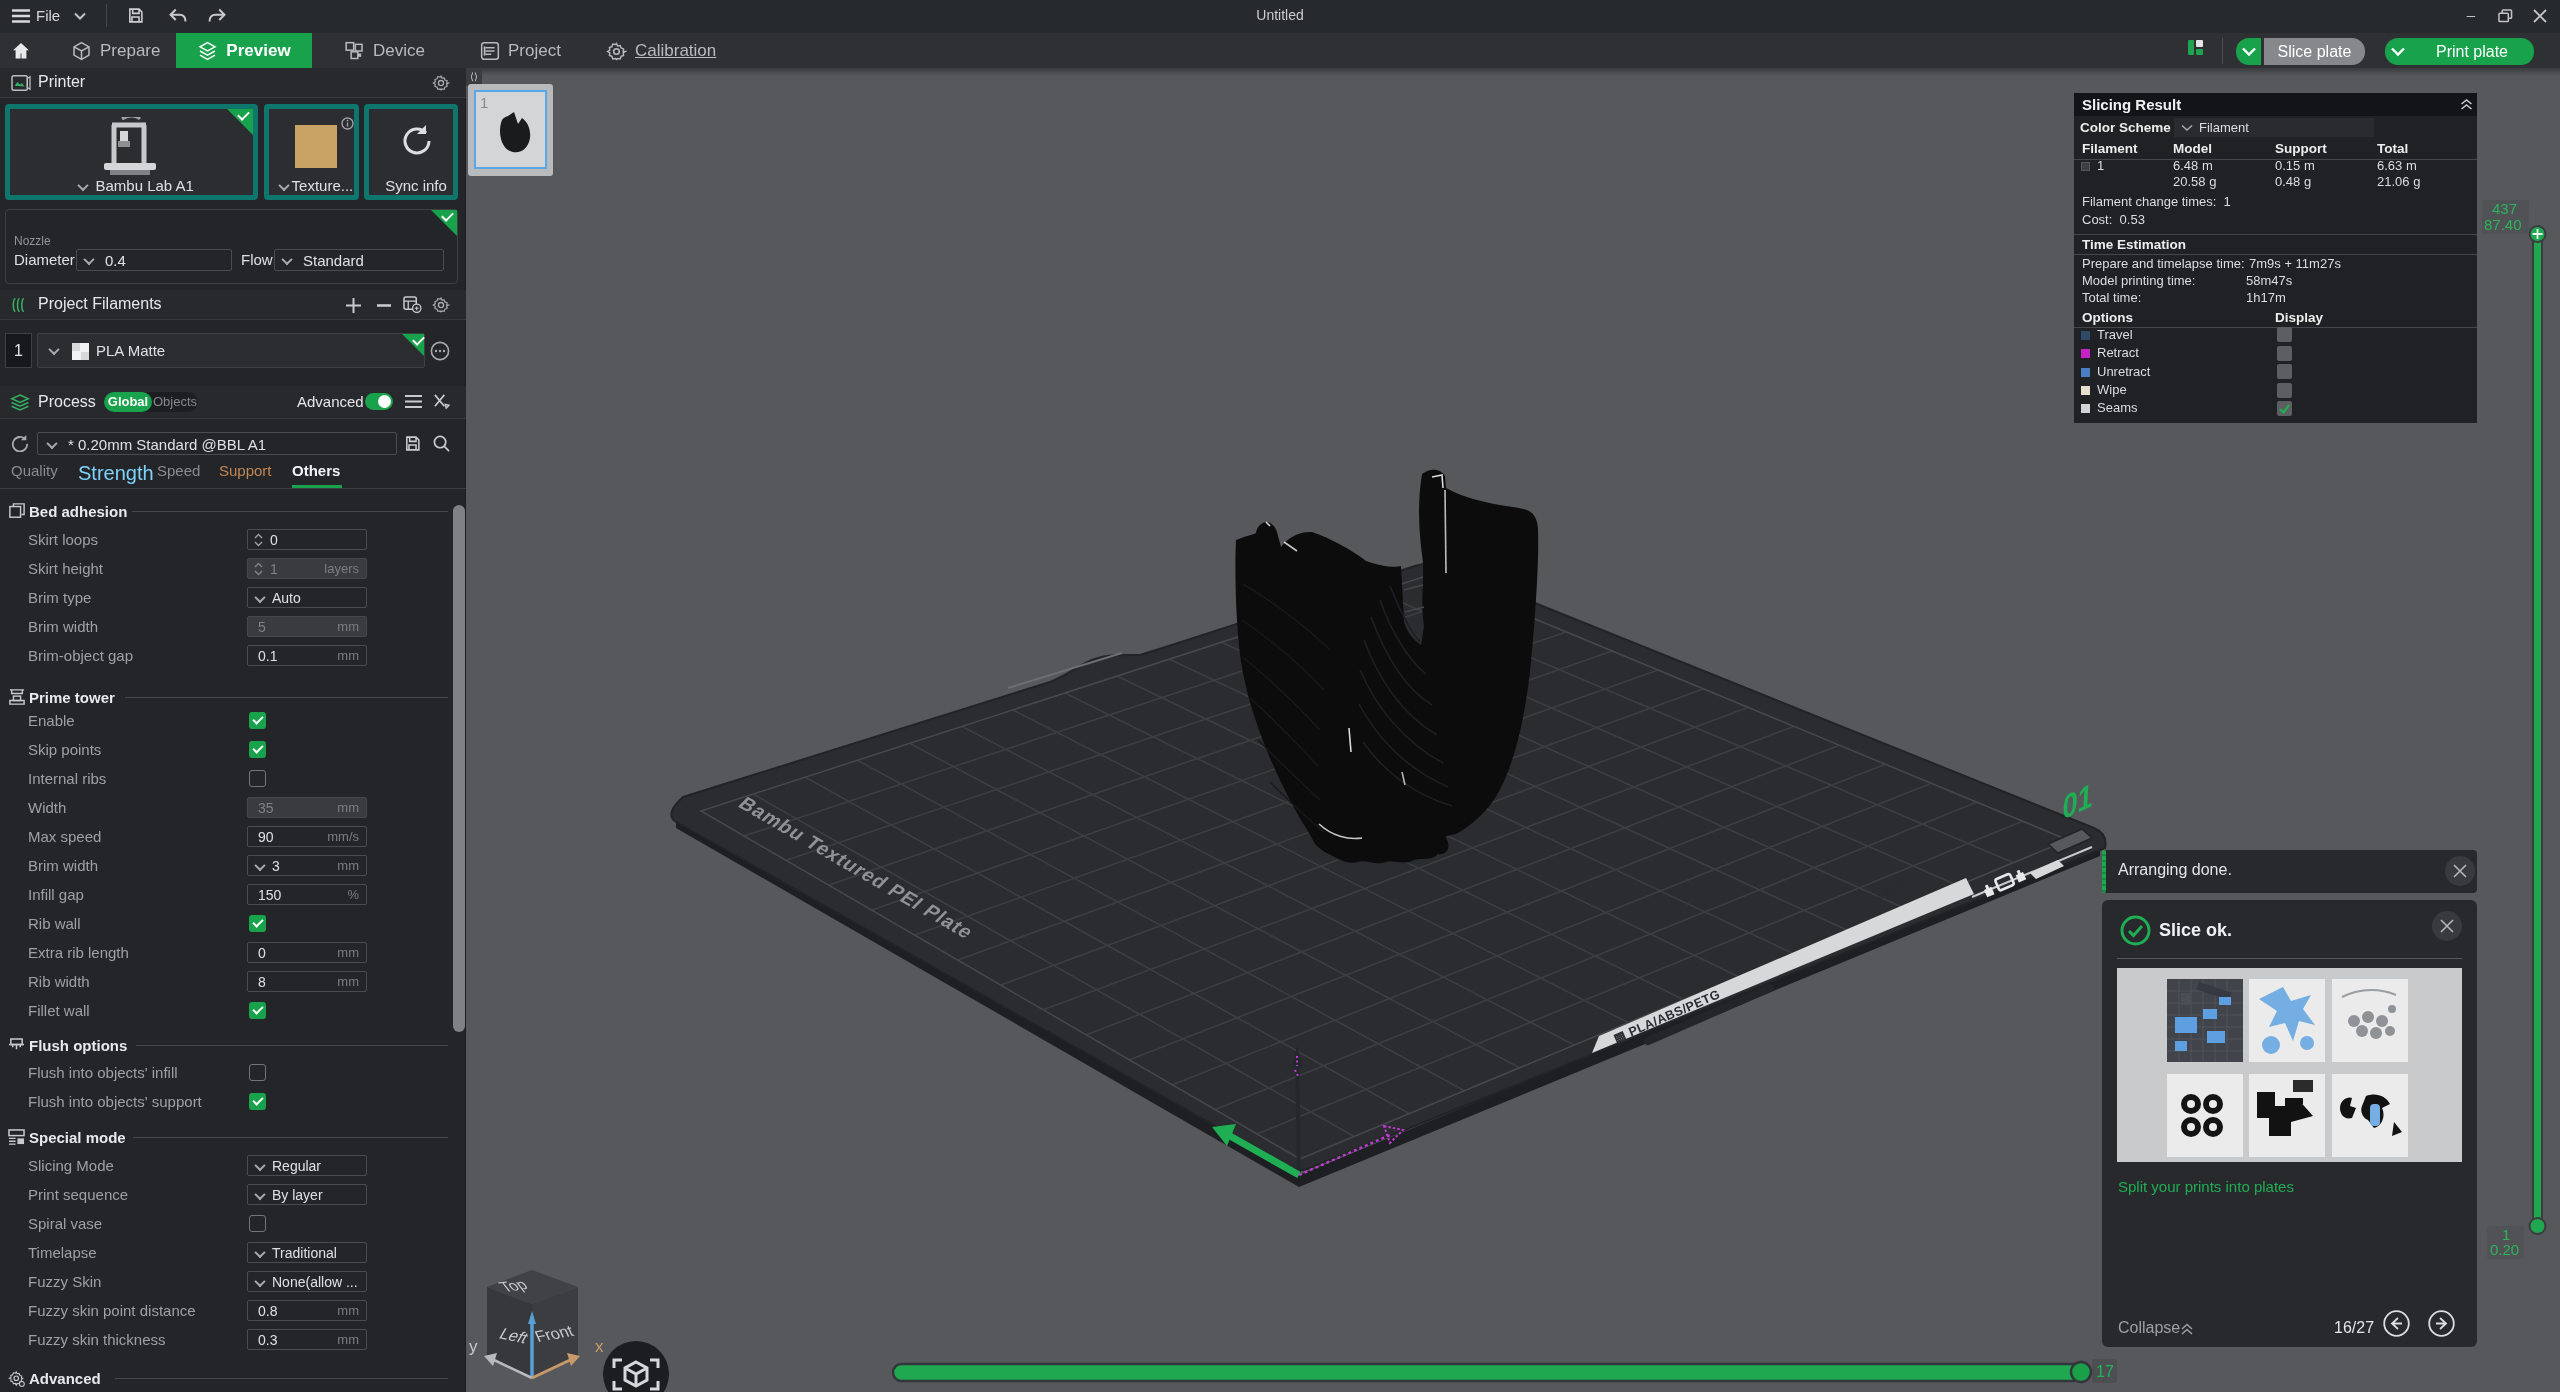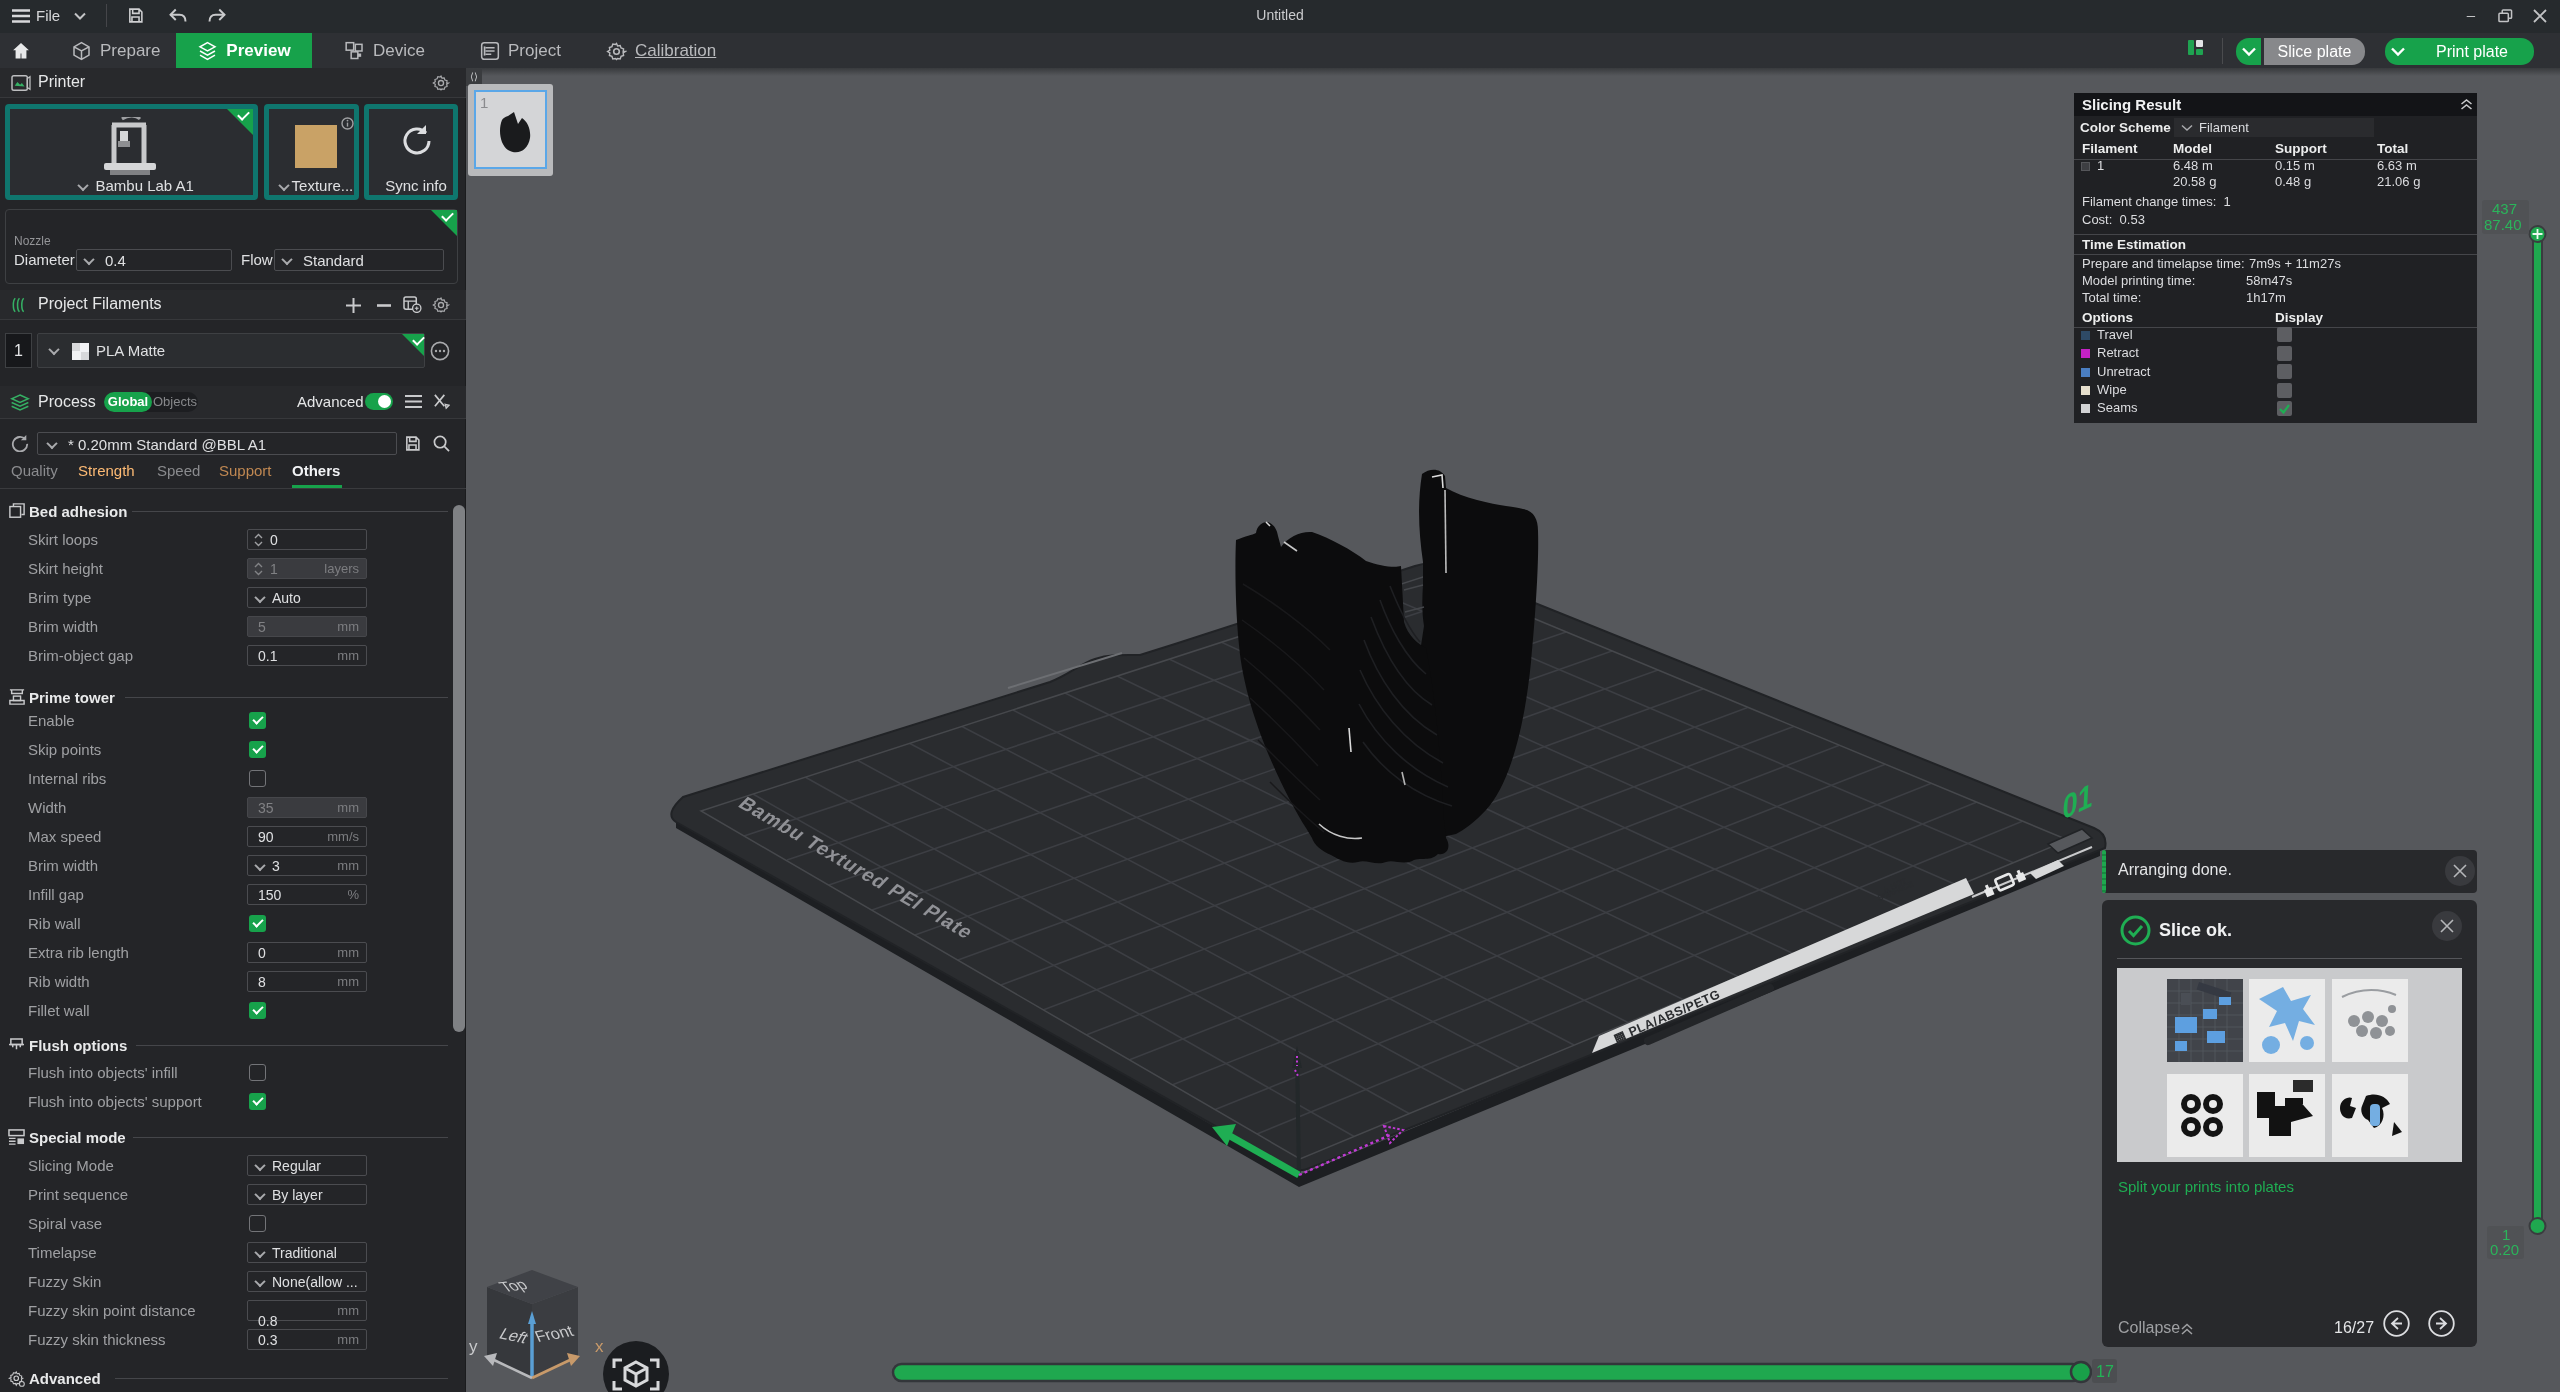--- a/index.html
+++ b/index.html
@@ -272,21 +272,21 @@
   </div>
   <svg class="abs" style="left:404px;top:367px" width="17" height="17" viewBox="0 0 24 24">
       <path d="M4 3h13l4 4v14H4z M8 3v6h9V3 M7 14h10v7H7z" fill="none" stroke="#c9cacc" stroke-width="2.2"></path>
     </svg>
   <svg class="abs" style="left:433px;top:367px" width="17" height="17" viewBox="0 0 18 18">
       <circle cx="7.5" cy="7.5" r="6" fill="none" stroke="#c9cacc" stroke-width="1.8"></circle>
       <path d="M12 12l5 5" stroke="#c9cacc" stroke-width="1.8"></path>
     </svg>
 
   <div class="abs" style="left:11px;top:394px;color:#8a8b8e;font-size:15px;">Quality</div>
-  <div class="abs" style="left:78px;top:394px;color:#fdba74;font-size:15px;text-align:right;">Strength</div>
+  <div class="abs" style="left:78px;top:394px;color:#7dd3fc;font-size:20px;text-align:right;">Strength</div>
   <div class="abs" style="left:157px;top:394px;color:#8a8b8e;font-size:15px;">Speed</div>
   <div class="abs" style="left:219px;top:394px;color:#c08852;font-size:15px;">Support</div>
   <div class="abs" style="left:292px;top:394px;color:#f2f3f5;font-size:15px;font-weight:bold;">Others</div>
   <div class="abs" style="left:292px;top:417px;width:50px;height:3px;background:#17a24b;"></div>
   <div class="abs" style="left:0;top:420px;width:466px;height:1px;background:#3a3b3e;"></div>
 
   <svg class="abs" style="left:9px;top:435px" width="16" height="16" viewBox="0 0 18 18">
       <rect x="1" y="4" width="12" height="12" fill="none" stroke="#c9cacc" stroke-width="1.6"></rect>
       <path d="M5 4V1h12v12h-3" fill="none" stroke="#c9cacc" stroke-width="1.6"></path>
     </svg>
@@ -409,21 +409,21 @@
       <span class="chev" style="position:absolute;left:8px;top:7px;"></span>
       <span class="abs" style="left:24px;top:2px;">Traditional</span>
     </div>
   <div class="rowlab" style="top:1205px;">Fuzzy Skin</div>
   <div class="inp" style="left:247px;top:1203px;width:120px;">
       <span class="chev" style="position:absolute;left:8px;top:7px;"></span>
       <span class="abs" style="left:24px;top:2px;">None(allow ...</span>
     </div>
   <div class="rowlab" style="top:1234px;">Fuzzy skin point distance</div>
   <div class="inp" style="left:247px;top:1232px;width:120px;">
-      <span class="abs" style="left:10px;top:12px;">0.8</span>
+      <span class="abs" style="left:10px;top:2px;">0.8</span>
       <span class="unit">mm</span>
     </div>
   <div class="rowlab" style="top:1263px;">Fuzzy skin thickness</div>
   <div class="inp" style="left:247px;top:1261px;width:120px;">
       <span class="abs" style="left:10px;top:2px;">0.3</span>
       <span class="unit">mm</span>
     </div>
 
   <svg class="abs" style="left:8px;top:1302px" width="18" height="18" viewBox="0 0 24 24">
       <circle cx="11" cy="11" r="3" fill="none" stroke="#c9cacc" stroke-width="1.6"></circle>

